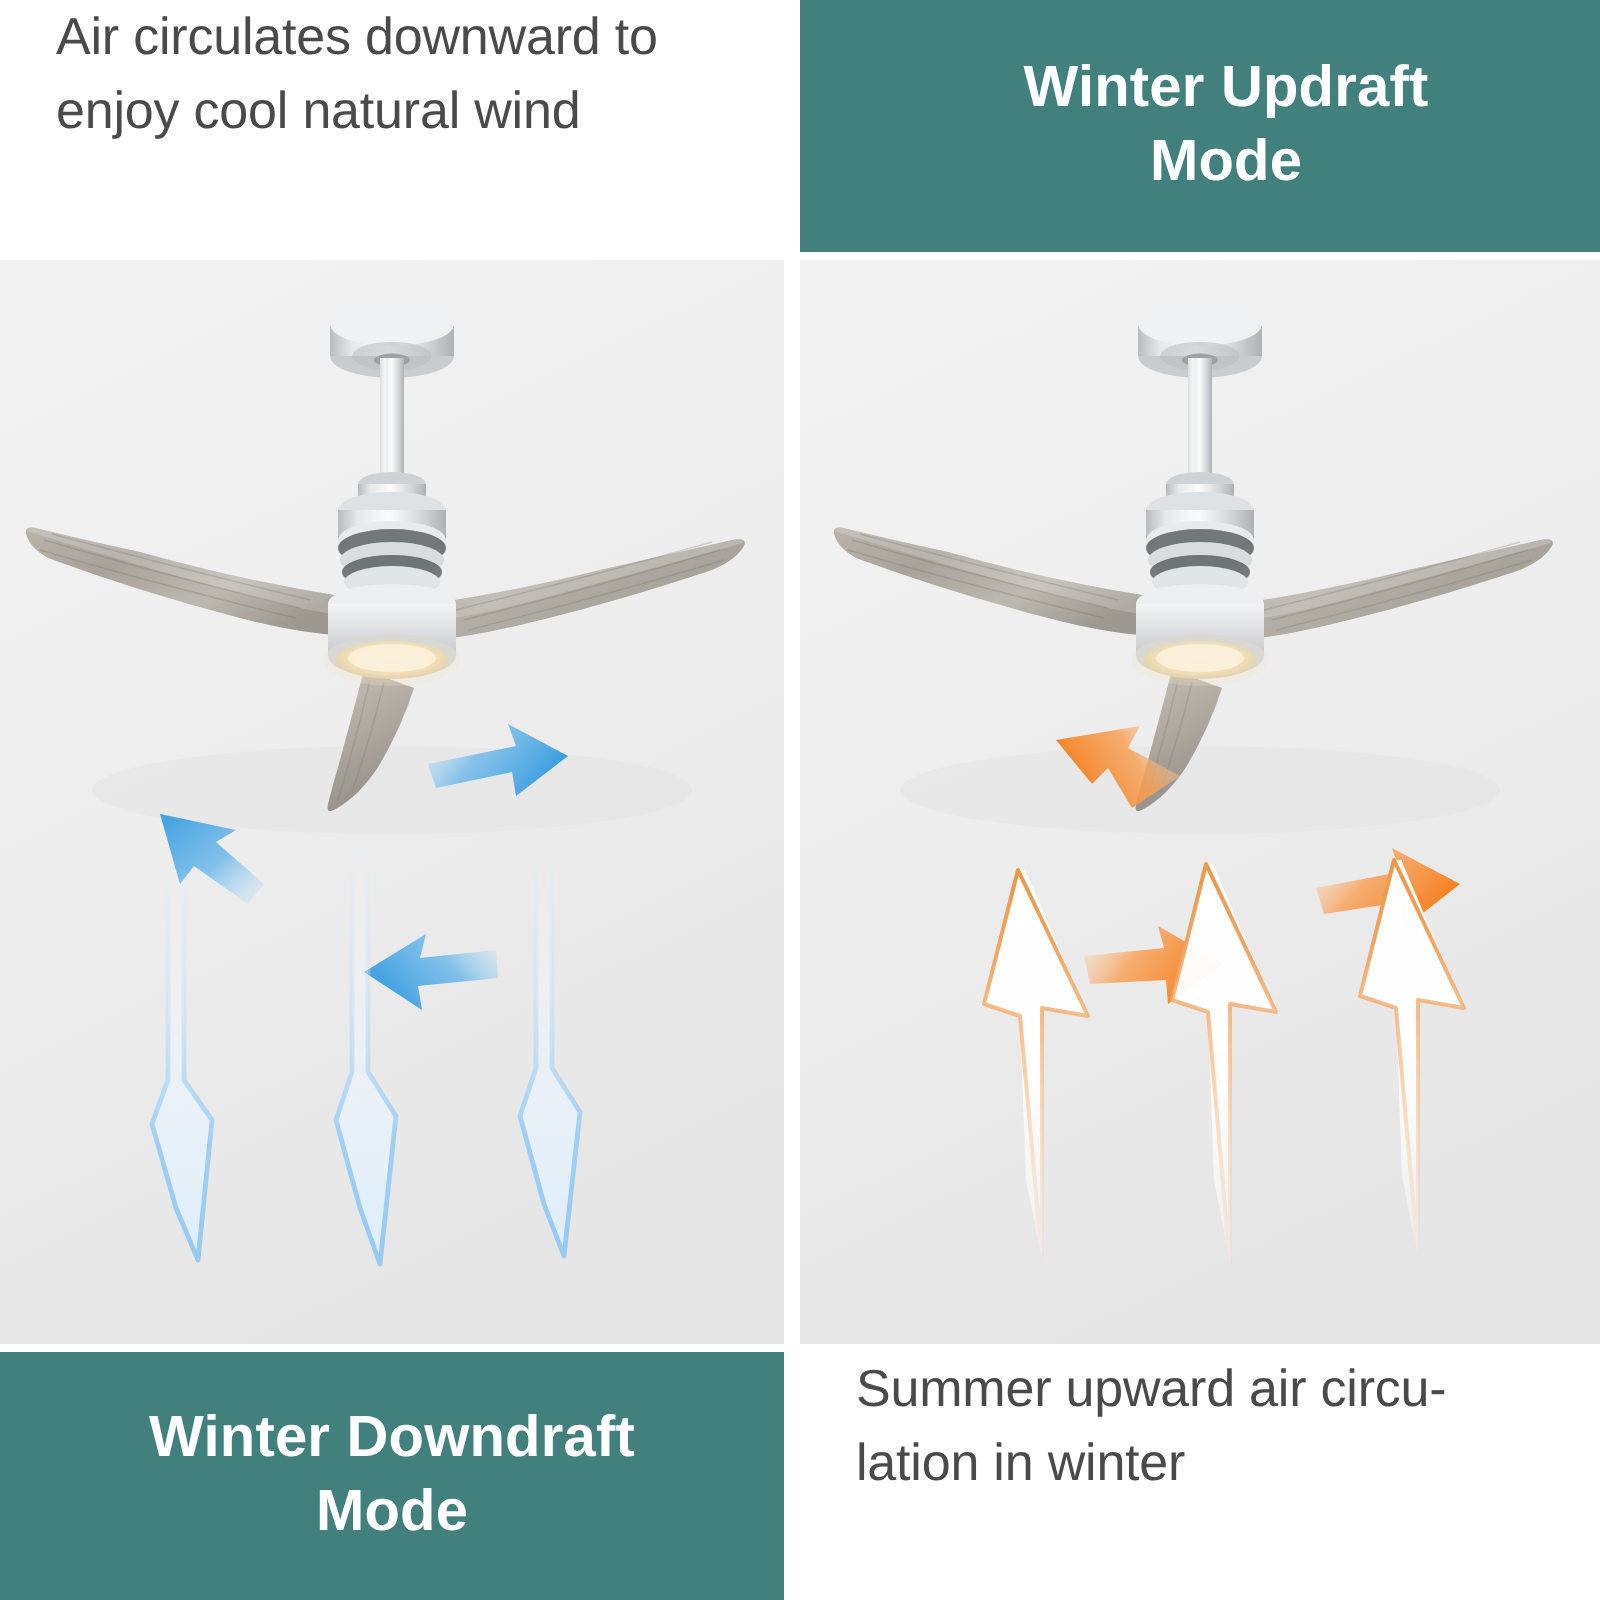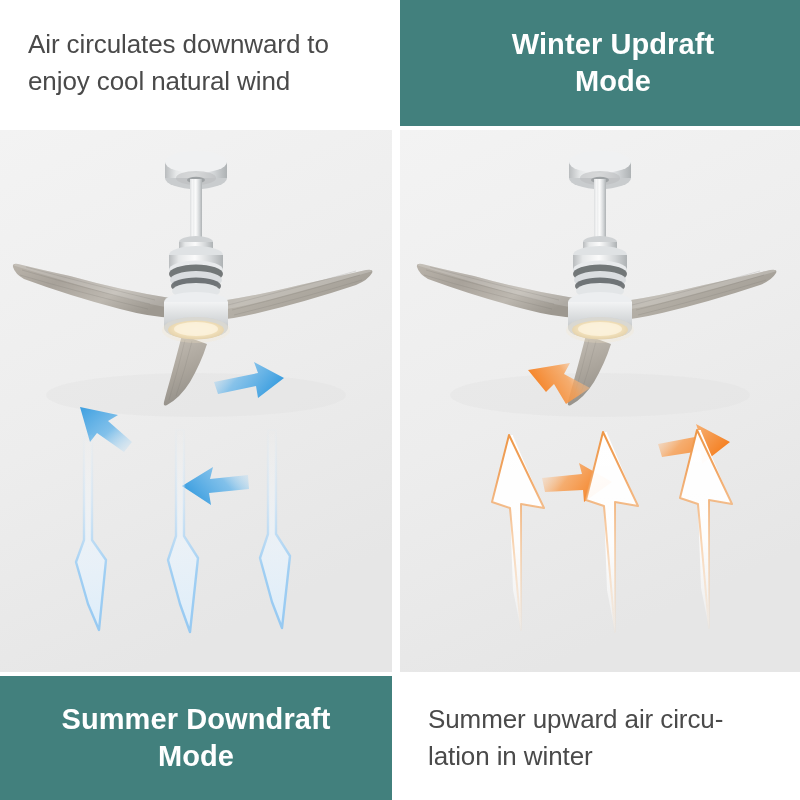--- a/index.html
+++ b/index.html
@@ -24,21 +24,20 @@
 
   
   .panel {
     position: absolute;
     box-sizing: border-box;
   }
 
   
   .caption {
     display: flex;
-    align-items: center;
     justify-content: flex-start;
     padding: 0 28px;
     background: #ffffff;
   }
   .caption-text {
     font-size: 26px;
     line-height: 1.42;
     color: #4a4a4a;
     font-weight: 400;
     letter-spacing: -0.1px;
@@ -423,21 +422,21 @@
 
         <g>
           <path d="M297 300 L301 300 L301 301 L332 374 L309 370 L309 498 L301 458 L298 374 L280 368 Z" fill="url(#streakOrFill)"></path>
           <path d="M297 300 L332 374 L309 370 L309 498 L298 374 L280 368 Z" fill="none" stroke="url(#streakOr)" stroke-width="2" stroke-linejoin="round"></path>
         </g>
       </g>
     </svg>
   </div>
 
   <div class="panel title-block" style="left:0px; top:676px; width:392px; height:124px;">
-    <div class="title-text">Summer Downdraft
+    <div class="title-text">Winter Downdraft
 Mode</div>
   </div>
 
   <div class="panel caption" style="left:400px; top:676px; width:400px; height:124px;">
     <div class="caption-text">Summer upward air circu-
 lation in winter</div>
   </div>
 
 </div>
 

